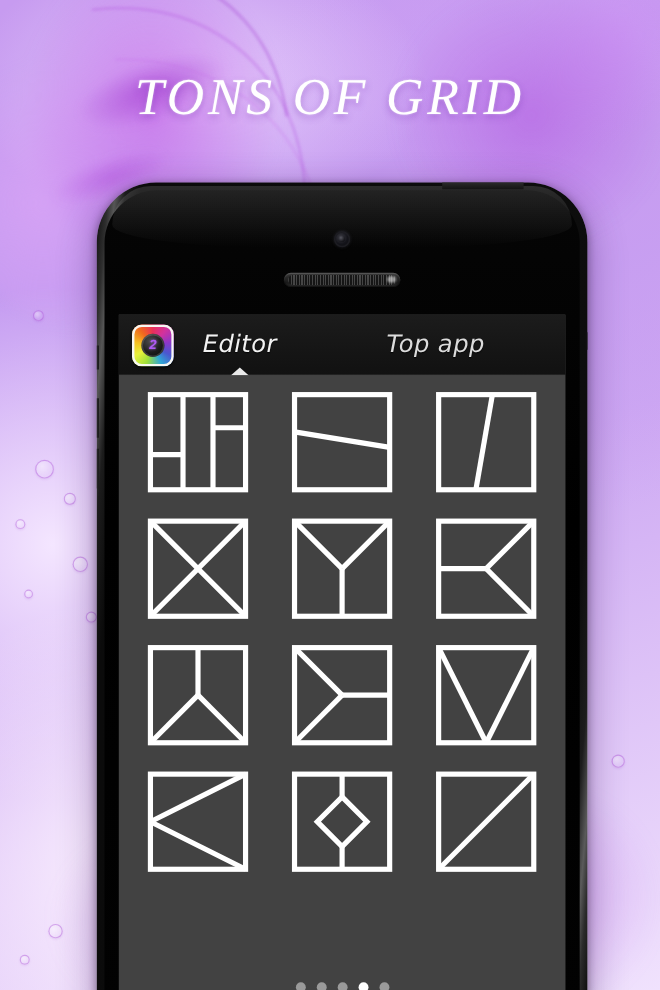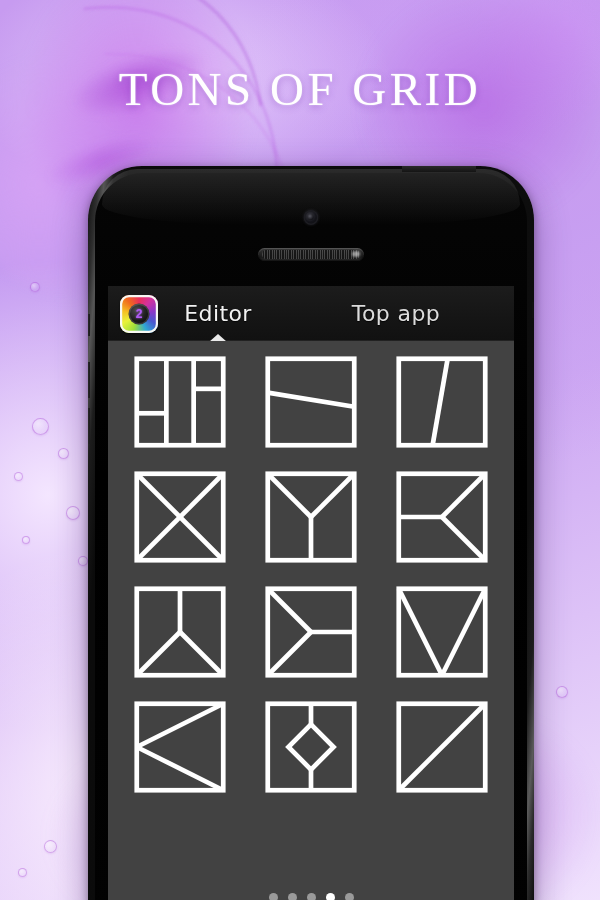--- a/index.html
+++ b/index.html
@@ -9,20 +9,21 @@
     width:600px; height:900px;
     overflow:hidden;
     font-family:"Liberation Sans", sans-serif;
   }
 
   #stage {
     position:relative;
     width:600px; height:900px;
     overflow:hidden;
     background:#be185d;
+    font-style:italic;
   }
 
   
   .bg-base {
     position:absolute; inset:0;
     background:
       radial-gradient(ellipse 70% 45% at 22% 88%, #fdf4ff 0%, rgba(253,244,255,0) 62%),
       radial-gradient(ellipse 55% 40% at 8% 55%, #f4e6ff 0%, rgba(244,230,255,0) 65%),
       radial-gradient(ellipse 80% 60% at 85% 10%, #c79cf0 0%, rgba(199,156,240,0) 70%),
       linear-gradient(160deg, #c79bf0 0%, #c49bf1 28%, #cda8f3 52%, #ddc2f7 74%, #f0e2fd 100%);

